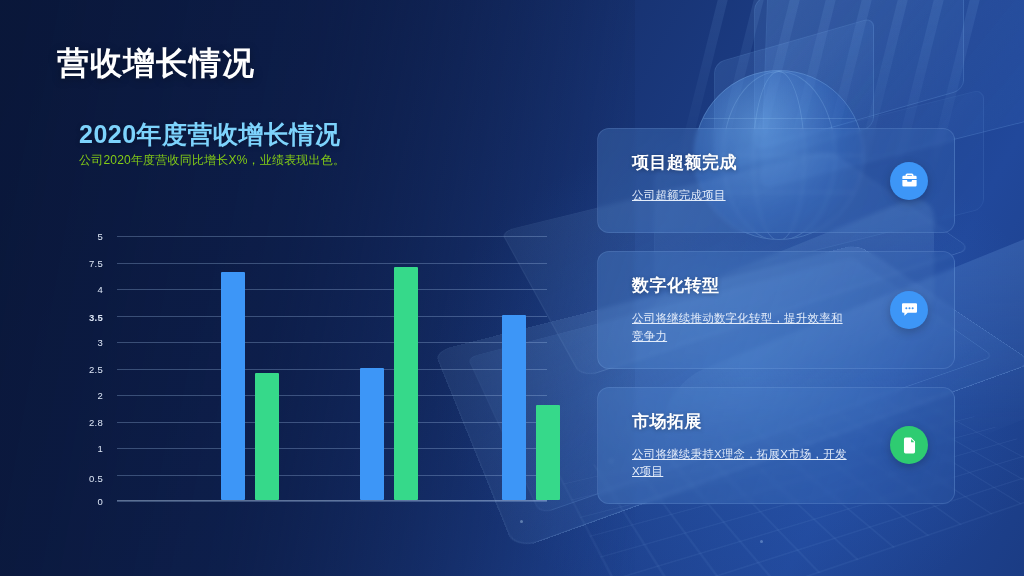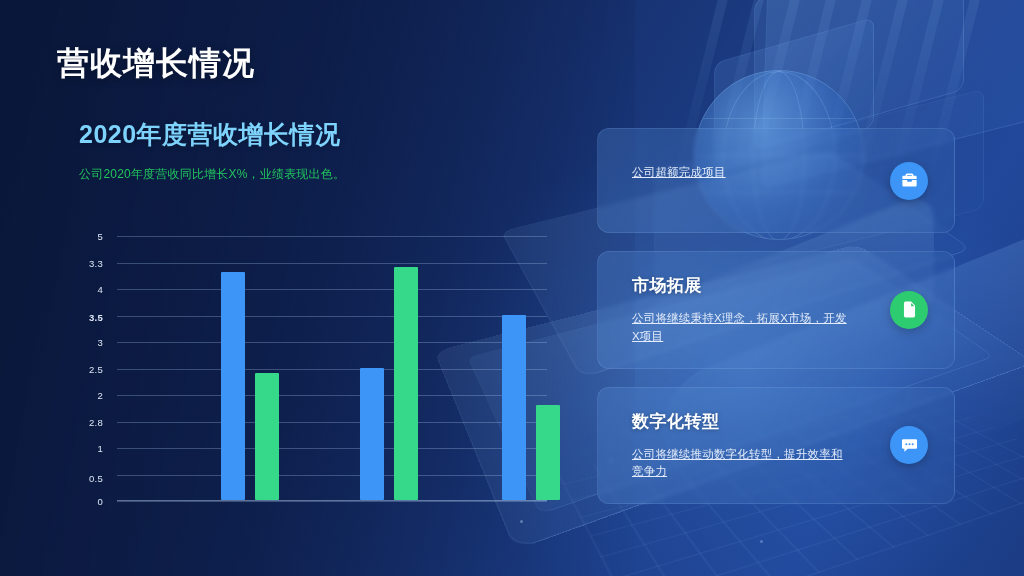--- a/index.html
+++ b/index.html
@@ -107,22 +107,22 @@
     text-shadow:0 2px 8px rgba(0,0,0,0.35);
   }
 
   .chart-panel { position:absolute; left:57px; top:118px; width:500px; }
   .chart-title {
     font-size:25px; font-weight:bold; color:#7dd3fc; letter-spacing:.5px;
     margin-left:22px;
     text-shadow:0 1px 5px rgba(0,0,0,0.3);
   }
   .chart-sub {
-    margin-top:15px; margin-left:22px;
-    font-size:12px; color:#22c55e; letter-spacing:.2px;
+    margin-top:1px; margin-left:22px;
+    font-size:12px; color:#84cc16; letter-spacing:.2px;
   }
 
   .chart-area {
     position:absolute; left:20px; top:118px; width:470px; height:265px;
   }
   .y-axis {
     position:absolute; left:0; top:0; width:32px; height:100%;
   }
   .y-tick {
     position:absolute; right:6px; transform:translateY(-50%);
@@ -221,21 +221,21 @@
 
   <div class="page-title">营收增长情况</div>
 
   <div class="chart-panel">
     <div class="chart-title">2020年度营收增长情况</div>
     <div class="chart-sub">公司2020年度营收同比增长X%，业绩表现出色。</div>
 
     <div class="chart-area">
       <div class="y-axis" id="y-axis">
           <div class="y-tick" style="top: 0px;">5</div>
-          <div class="y-tick" style="top: 26.5px;">3.3</div>
+          <div class="y-tick" style="top: 26.5px;">7.5</div>
           <div class="y-tick" style="top: 53px;">4</div>
           <div class="y-tick" style="top: 81px; font-weight: bold;">3.5</div>
           <div class="y-tick" style="top: 106px;">3</div>
           <div class="y-tick" style="top: 132.5px;">2.5</div>
           <div class="y-tick" style="top: 159px;">2</div>
           <div class="y-tick" style="top: 185.5px;">2.8</div>
           <div class="y-tick" style="top: 212px;">1</div>
           <div class="y-tick" style="top: 242px;">0.5</div>
           <div class="y-tick" style="top: 265px;">0</div>
         </div>
@@ -257,40 +257,41 @@
           <div class="bar" style="left: 243px; height: 132.5px; background: rgb(61, 150, 247);"></div>
           <div class="bar" style="left: 277px; height: 233.2px; background: rgb(54, 217, 138);"></div>
           <div class="bar" style="left: 385px; height: 185.5px; background: rgb(61, 150, 247);"></div>
           <div class="bar" style="left: 419px; height: 95.4px; background: rgb(54, 217, 138);"></div>
         </div>
     </div>
   </div>
 
   <div class="cards" id="cards">
       <div class="card">
+        <div class="card-title">项目超额完成</div>
         <div class="card-desc">公司超额完成项目</div>
         <div class="card-icon" style="background: rgb(61, 150, 247);">
           <svg viewBox="0 0 24 24">
             <path d="M9 3h6a2 2 0 0 1 2 2v1h2.5A1.5 1.5 0 0 1 21 7.5V10H3V7.5A1.5 1.5 0 0 1 4.5 6H7V5a2 2 0 0 1 2-2zm0 3h6V5H9v1zM3 11.5h6v1.2a1 1 0 0 0 1 1h4a1 1 0 0 0 1-1v-1.2h6V18a1.5 1.5 0 0 1-1.5 1.5h-15A1.5 1.5 0 0 1 3 18v-6.5z"></path>
+          </svg>
+        </div>
+      </div>
+      <div class="card">
+        <div class="card-title">数字化转型</div>
+        <div class="card-desc">公司将继续推动数字化转型，提升效率和竞争力</div>
+        <div class="card-icon" style="background: rgb(61, 150, 247);">
+          <svg viewBox="0 0 24 24">
+            <path d="M4 4h16a1.5 1.5 0 0 1 1.5 1.5v9A1.5 1.5 0 0 1 20 16H9.8L5.5 20v-4H4a1.5 1.5 0 0 1-1.5-1.5v-9A1.5 1.5 0 0 1 4 4zm4 5.2a1.3 1.3 0 1 0 0 2.6 1.3 1.3 0 0 0 0-2.6zm4 0a1.3 1.3 0 1 0 0 2.6 1.3 1.3 0 0 0 0-2.6zm4 0a1.3 1.3 0 1 0 0 2.6 1.3 1.3 0 0 0 0-2.6z"></path>
           </svg>
         </div>
       </div>
       <div class="card">
         <div class="card-title">市场拓展</div>
         <div class="card-desc">公司将继续秉持X理念，拓展X市场，开发X项目</div>
         <div class="card-icon" style="background: rgb(46, 204, 113);">
           <svg viewBox="0 0 24 24">
             <path d="M7 2h7l5 5v13a2 2 0 0 1-2 2H7a2 2 0 0 1-2-2V4a2 2 0 0 1 2-2zm7 1.8V8h4.2L14 3.8zM9.2 11.5h5.6v1.7H9.2v-1.7zm0 3.4h5.6v1.7H9.2v-1.7z"></path>
           </svg>
         </div>
       </div>
-      <div class="card">
-        <div class="card-title">数字化转型</div>
-        <div class="card-desc">公司将继续推动数字化转型，提升效率和竞争力</div>
-        <div class="card-icon" style="background: rgb(61, 150, 247);">
-          <svg viewBox="0 0 24 24">
-            <path d="M4 4h16a1.5 1.5 0 0 1 1.5 1.5v9A1.5 1.5 0 0 1 20 16H9.8L5.5 20v-4H4a1.5 1.5 0 0 1-1.5-1.5v-9A1.5 1.5 0 0 1 4 4zm4 5.2a1.3 1.3 0 1 0 0 2.6 1.3 1.3 0 0 0 0-2.6zm4 0a1.3 1.3 0 1 0 0 2.6 1.3 1.3 0 0 0 0-2.6zm4 0a1.3 1.3 0 1 0 0 2.6 1.3 1.3 0 0 0 0-2.6z"></path>
-          </svg>
-        </div>
-      </div>
     </div>
 
 </div>
 
 </body></html>

